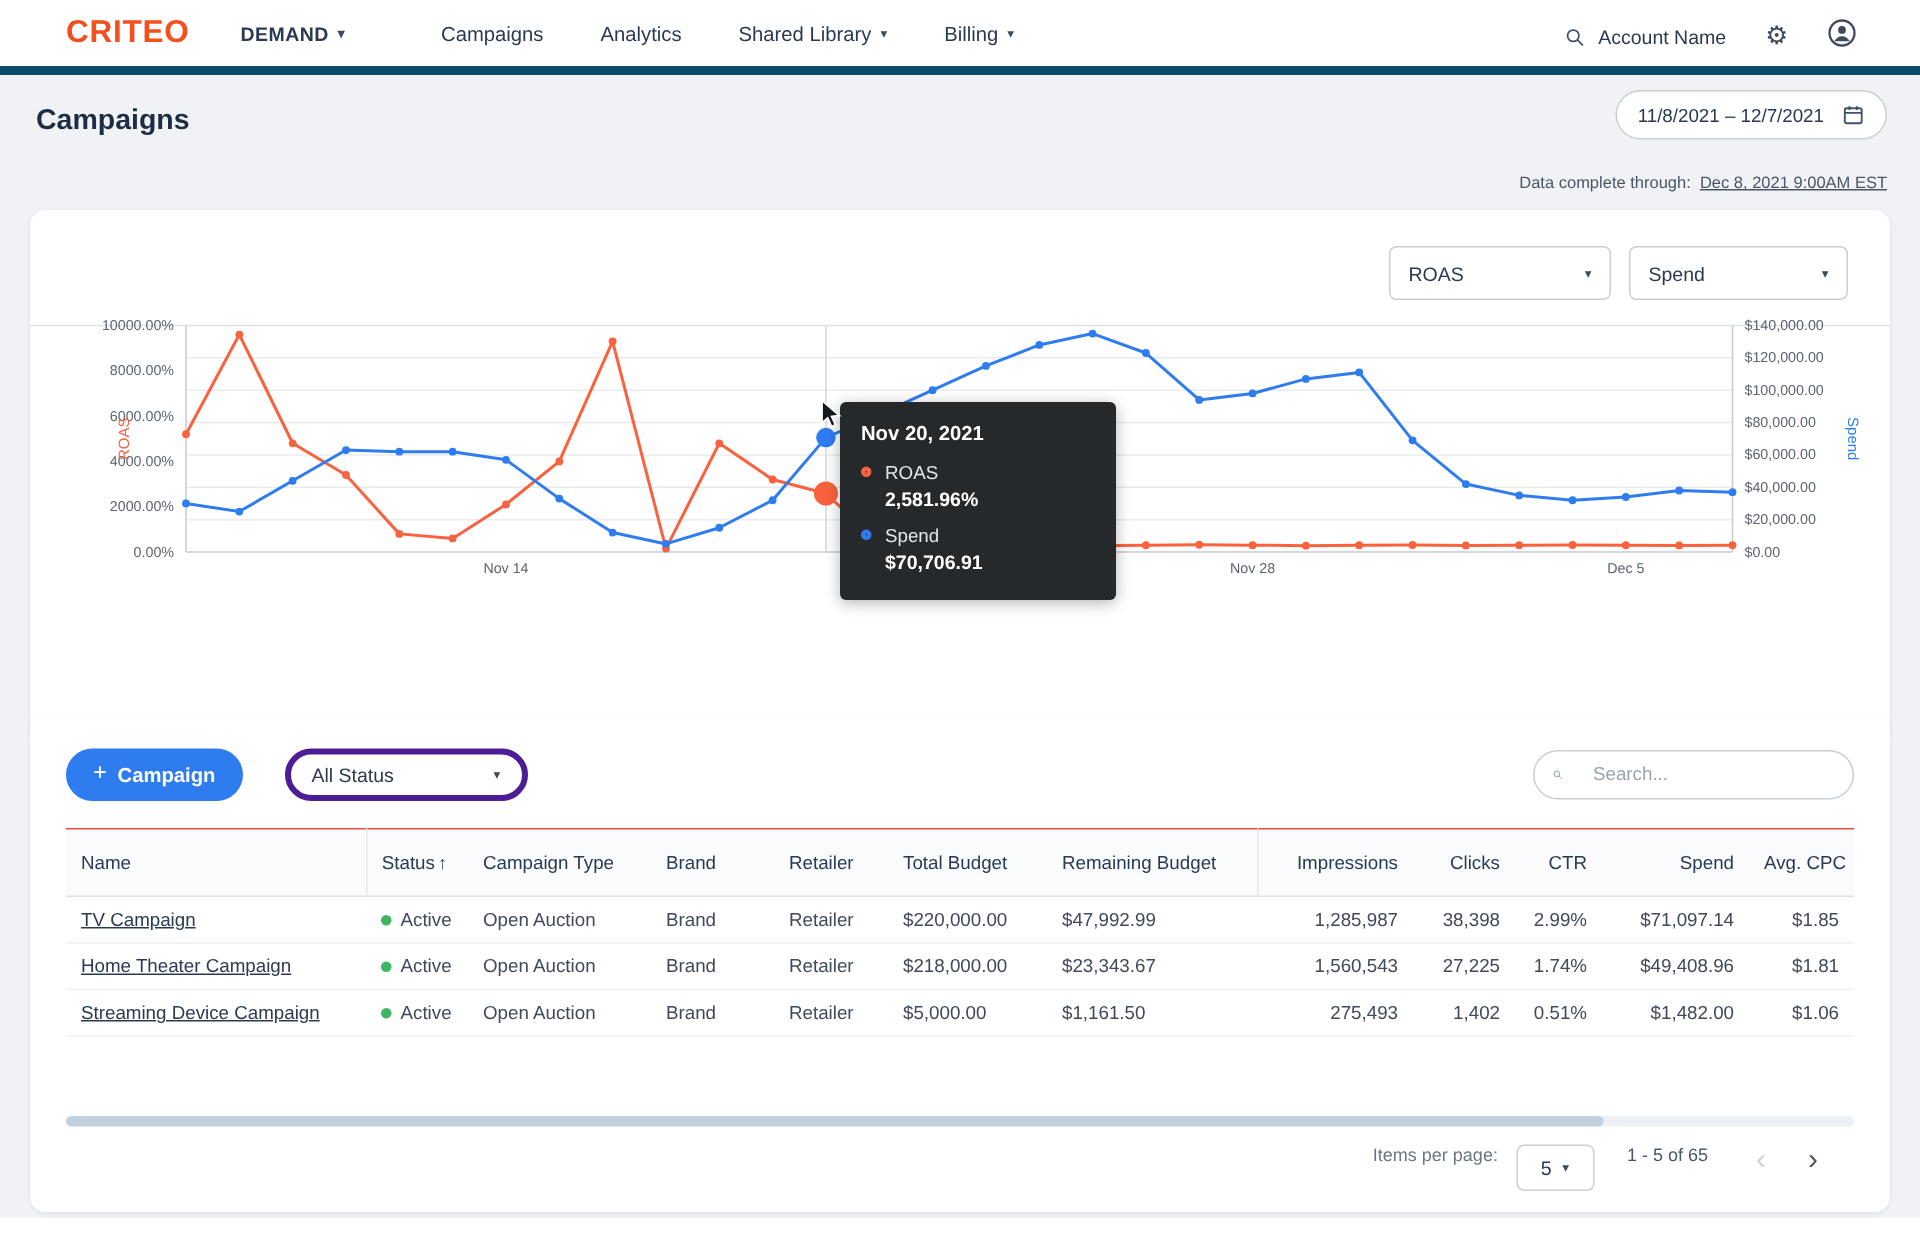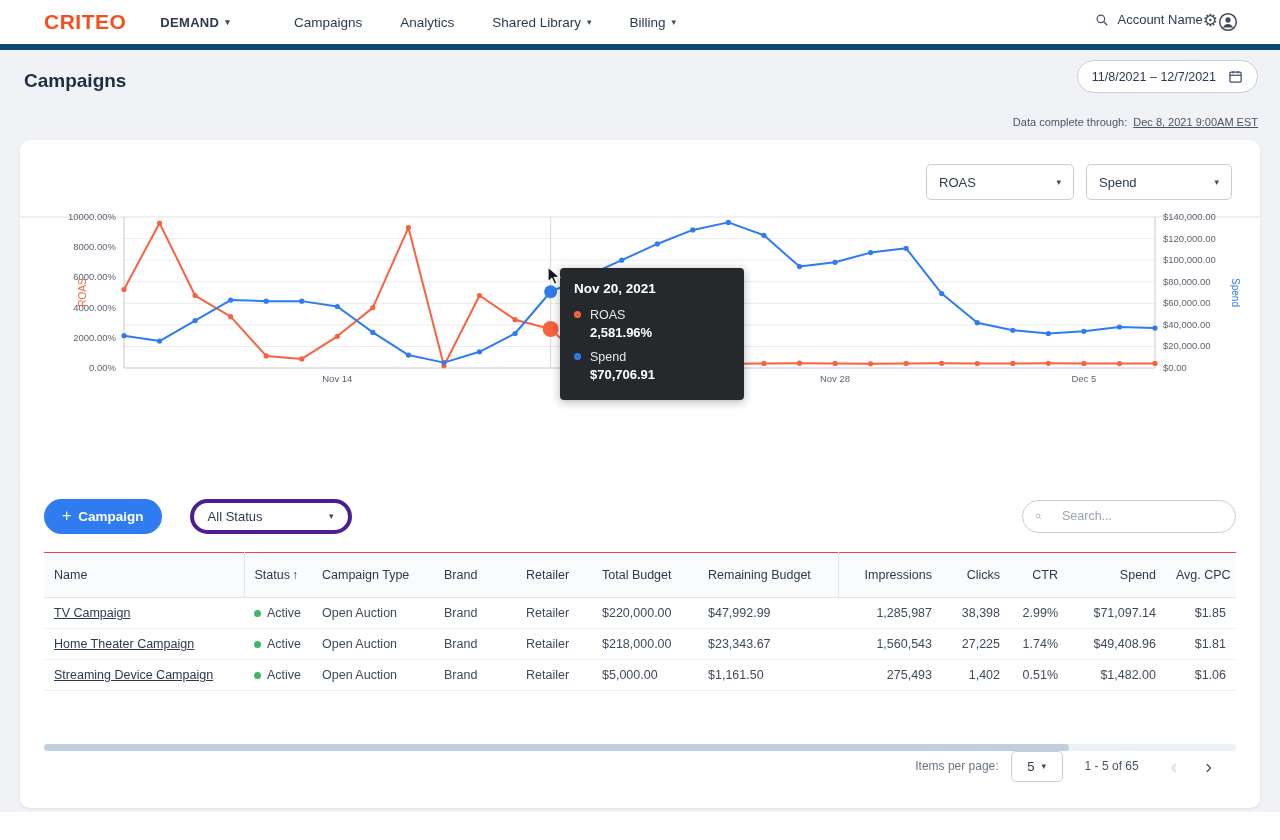--- a/index.html
+++ b/index.html
@@ -6,21 +6,21 @@
   html,body{width:1280px;height:840px}
   body{position:relative;overflow:hidden;background:#fff;font-family:"Liberation Sans",sans-serif;-webkit-font-smoothing:antialiased}
 
   
   .topnav{position:absolute;top:0;left:0;width:1280px;height:50px;background:#fff;border-bottom:6px solid #0c4a6e;display:flex;align-items:center;z-index:20}
   .logo{margin-left:44px;font-size:21px;font-weight:bold;color:#f4501e;letter-spacing:.5px;cursor:pointer}
   .org{margin-left:34px;display:flex;align-items:center;gap:6px;font-size:13px;font-weight:bold;color:#2b3a52;cursor:pointer;letter-spacing:.3px}
   .nav-links{display:flex;gap:38px;margin-left:64px}
   .nav-item{font-size:13.5px;color:#2b3a52;display:flex;align-items:center;gap:6px;cursor:pointer}
   .chev{font-size:9px;color:#3f4a5a;line-height:1}
-  .nav-right{margin-left:auto;display:flex;align-items:flex-start;margin-right:42px}
+  .nav-right{margin-left:auto;display:flex;align-items:flex-end;gap:26px;margin-right:42px}
   .acct-search{display:flex;align-items:center;gap:8px;font-size:13px;color:#2b3a52;cursor:pointer}
   .gear{font-size:17px;color:#3f4a5a;cursor:pointer;line-height:1}
 
   
   .content{position:absolute;top:50px;left:0;width:1280px;height:762px;background:#f0f2f5}
   .page-title{position:absolute;left:24px;top:20px;font-size:19px;font-weight:bold;color:#1d2d44}
   .date-pill{position:absolute;right:22px;top:10px;height:33px;padding:0 14px;display:flex;align-items:center;gap:12px;background:#fff;border:1px solid #c9ced6;border-radius:17px;font-size:12.5px;color:#2b3a52;cursor:pointer}
   .data-complete{position:absolute;right:22px;top:66px;font-size:11px;color:#4a5568}
   .dc-link{color:#4a5568;text-decoration:underline;cursor:pointer;margin-left:3px}
 
@@ -60,21 +60,21 @@
   .table td{font-size:12.5px;color:#3f4a5a;padding:8px 10px;border-bottom:1px solid #edeff3;white-space:nowrap;overflow:hidden}
   .table td.ar{text-align:right}
   .sort-arrow{font-size:12px;color:#2b3a52;margin-left:2px}
   .row-link{color:#2b3a52;text-decoration:underline;cursor:pointer}
   .status-dot{display:inline-block;width:7px;height:7px;border-radius:50%;margin-right:6px}
   .help-ico{display:inline-flex;width:14px;height:14px;border-radius:50%;border:1px solid #9aa3b0;color:#8a94a3;font-size:9.5px;align-items:center;justify-content:center;margin-left:7px;font-weight:normal;vertical-align:1px;cursor:pointer}
 
   .hscroll{position:absolute;left:24px;top:268px;width:1192px;height:7px;border-radius:4px;background:#edf0f4;cursor:pointer}
   .hthumb{width:86%;height:7px;border-radius:4px;background:#c2cfdf;cursor:pointer}
 
-  .pagination{position:absolute;right:48px;top:274px;height:32px;display:flex;align-items:center}
+  .pagination{position:absolute;right:48px;top:287px;height:32px;display:flex;align-items:flex-start}
   .pg-label{font-size:12px;color:#6b7685}
   .pg-select{margin-left:12px;width:52px;height:31px;border:1px solid #c9ced6;border-radius:5px;display:flex;align-items:center;justify-content:center;gap:7px;font-size:13px;color:#2b3a52;cursor:pointer;background:#fff}
   .pg-range{margin-left:22px;font-size:12px;color:#4a5568}
   .pg-prev{margin-left:32px;font-size:20px;color:#ccd2da;line-height:1}
   .pg-next{margin-left:28px;font-size:20px;color:#4a5568;cursor:pointer;line-height:1}
 </style>
 </head>
 <body>
 
 <nav class="topnav">

